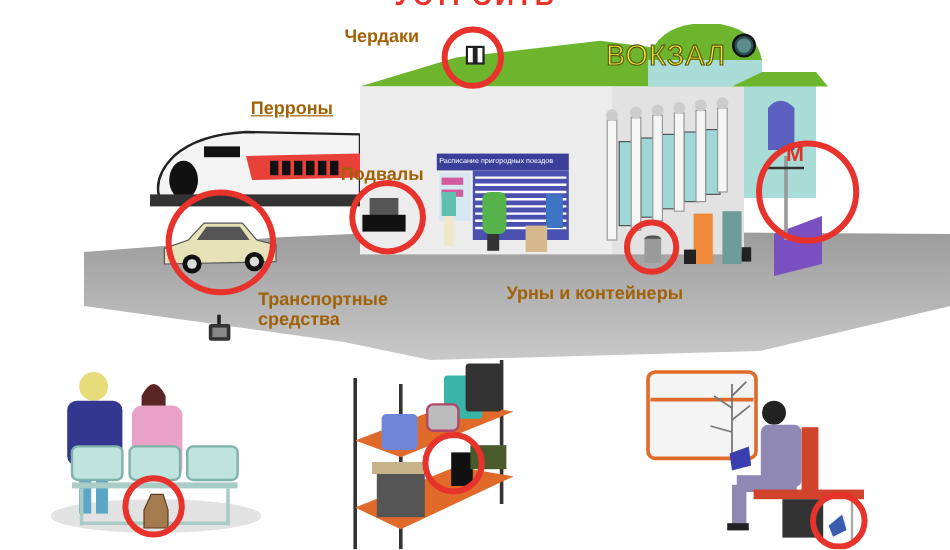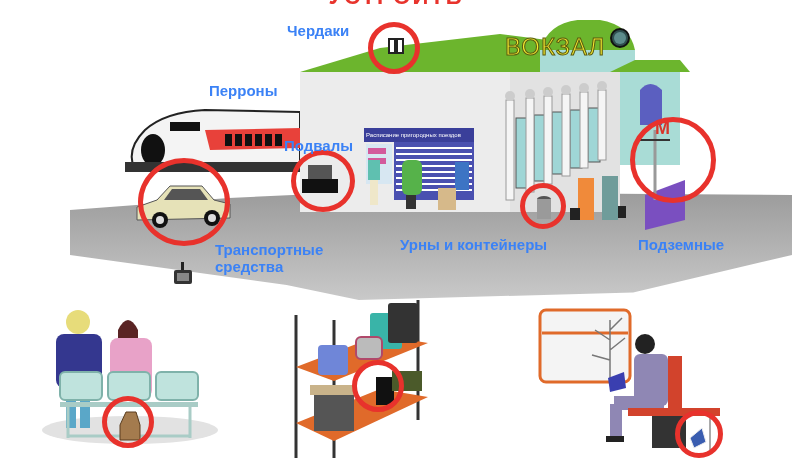--- a/index.html
+++ b/index.html
@@ -1,19 +1,19 @@
 <!DOCTYPE html>
 <html><head>
 <meta charset="utf-8">
 <style>
   html,body{margin:0;padding:0;}
   body{width:792px;height:458px;overflow:hidden;background:#ffffff;font-family:"Liberation Sans",sans-serif;position:relative;}
   .abs{position:absolute;}
   .title{left:296px;top:-14px;width:200px;height:22px;color:#e8332c;font-weight:bold;font-size:22px;letter-spacing:2px;text-align:center;line-height:22px;overflow:hidden;}
-  .label{position:absolute;font-weight:bold;color:#3b82f6;font-size:15px;line-height:17px;white-space:nowrap;}
+  .label{position:absolute;font-weight:bold;color:#a16207;font-size:15px;line-height:17px;white-space:nowrap;}
   .ring{position:absolute;border:5px solid #e8322c;border-radius:50%;box-sizing:border-box;}
   .ground{left:70px;top:150px;width:722px;height:150px;background:linear-gradient(180deg,#8a8a8a 0%,#a3a3a3 40%,#c9c9c9 100%);clip-path:polygon(0 40%,22% 32%,40% 28%,100% 30%,100% 70%,78% 95%,40% 100%,30% 90%,0 70%);}
   svg{display:block;}
 </style>
 </head>
 <body>
 
 <div class="abs title">УСТРОИТЬ</div>
 
 <div class="abs ground"></div>
@@ -158,31 +158,30 @@
     </svg>
 </div>
 
 <div class="ring" style="left:368px;top:22px;width:52px;height:52px;"></div>
 <div class="ring" style="left:138px;top:158px;width:92px;height:88px;"></div>
 <div class="ring" style="left:291px;top:150px;width:64px;height:62px;"></div>
 <div class="ring" style="left:520px;top:183px;width:46px;height:46px;"></div>
 <div class="ring" style="left:630px;top:117px;width:86px;height:86px;"></div>
 
 <div class="label" style="left:287px;top:22px;">Чердаки</div>
-<div class="label" style="left:209px;top:82px;">Перроны</div>
+<div class="label" style="left:209px;top:82px;text-decoration:underline;">Перроны</div>
 <div class="label" style="left:284px;top:137px;">Подвалы</div>
 <div class="label" style="left:215px;top:241px;">
   <div>Транспортные</div>
   <div>средства</div>
 </div>
-<div class="label" style="left:400px;top:236px;">
+<div class="label" style="left:422px;top:236px;">
   <div>Урны и контейнеры</div>
 </div>
 <div class="label" style="left:638px;top:236px;">
-  <div>Подземные</div>
 </div>
 
 <div class="abs" style="left:40px;top:300px;width:180px;height:158px;">
   <svg width="180" height="158" viewBox="0 0 180 158">
     <ellipse cx="90" cy="130" rx="88" ry="14" fill="#e2e2e2"></ellipse>
 
     <circle cx="38" cy="22" r="12" fill="#e7dc7a"></circle>
     <rect x="16" y="34" width="46" height="54" rx="8" fill="#34378f"></rect>
     <rect x="26" y="88" width="10" height="40" fill="#5aa7c8"></rect>
       <rect x="40" y="88" width="10" height="40" fill="#5aa7c8"></rect>

